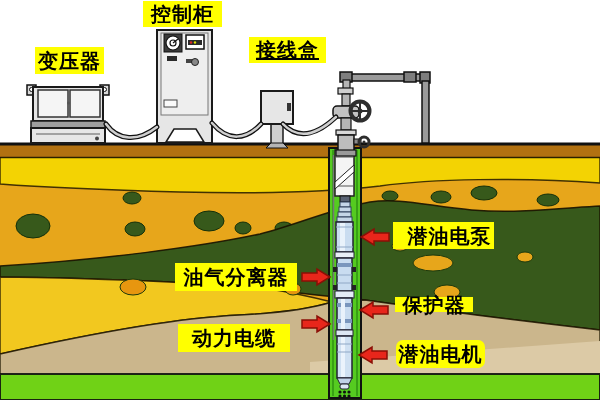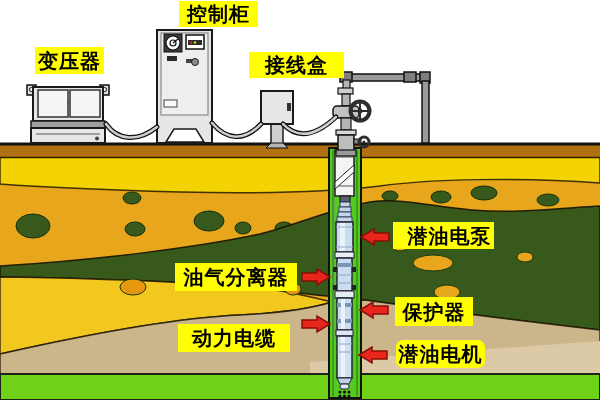--- a/index.html
+++ b/index.html
@@ -218,21 +218,21 @@
 
   <g stroke-width="1.5" stroke="#8a0f06">
     <polygon points="361,237 374,229 374,233 389,233 389,241 374,241 374,245" fill="#e8261b"></polygon>
     <polygon points="330,277 317,269 317,273 302,273 302,281 317,281 317,285" fill="#e8261b"></polygon>
     <polygon points="360,310 373,302 373,306 388,306 388,314 373,314 373,318" fill="#e8261b"></polygon>
     <polygon points="330,324 317,316 317,320 302,320 302,328 317,328 317,332" fill="#e8261b"></polygon>
     <polygon points="359,355 372,347 372,351 387,351 387,359 372,359 372,363" fill="#e8261b"></polygon>
   </g>
 </svg>
 
-  <div class="label" style="left:143px;top:1px;width:79px;height:26px;margin-left:36px;">控制柜</div>
+  <div class="label" style="left:143px;top:1px;width:79px;height:26px;">控制柜</div>
   <div class="label" style="left:35px;top:47px;width:69px;height:27px;">变压器</div>
-  <div class="label" style="left:249px;top:52px;width:95px;height:26px;">接线盒</div>
+  <div class="label" style="left:249px;top:37px;width:77px;height:26px;text-decoration:underline;">接线盒</div>
   <div class="label" style="left:393px;top:222px;width:89px;height:27px;padding-left:12px;">潜油电泵</div>
   <div class="label" style="left:175px;top:263px;width:122px;height:28px;">油气分离器</div>
-  <div class="label" style="left:395px;top:297px;width:78px;height:29px;">保护器</div>
+  <div class="label" style="left:395px;top:297px;width:78px;height:15px;">保护器</div>
   <div class="label" style="left:178px;top:324px;width:112px;height:28px;">动力电缆</div>
   <div class="label" style="left:396px;top:340px;width:89px;height:28px;border-radius:7px;">潜油电机</div>
 </div>
 
 </body></html>

